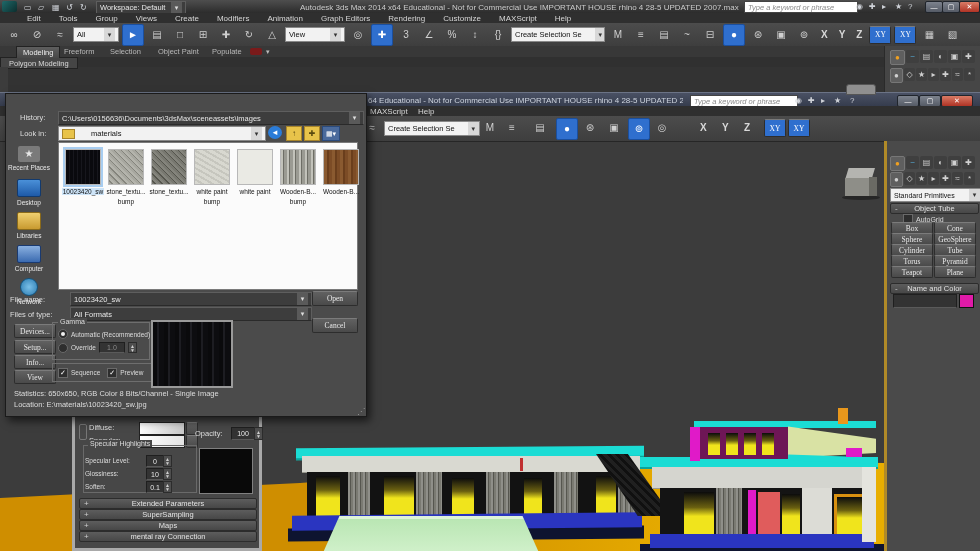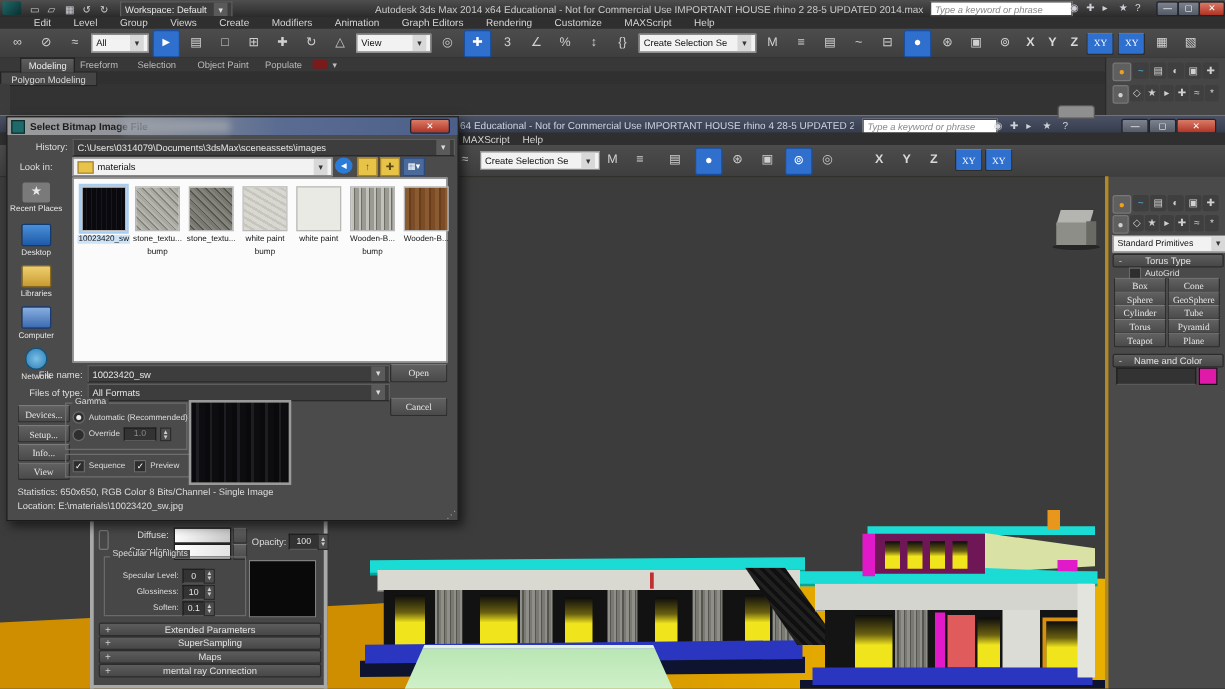--- a/index.html
+++ b/index.html
@@ -8,30 +8,30 @@
          -webkit-font-smoothing:antialiased;color:#ddd;}
   .abs{position:absolute;}
   
   .icon{display:flex;align-items:center;justify-content:center;color:#cfcfcf;
         font-size:10px;line-height:1;}
   .tcell{width:20px;height:20px;border-radius:2px;}
   .tcell.on{background:var(--accent_blue);border:1px solid #1b4f9e;color:#fff;}
   .combo{background:#3d3d3d;border:1px solid #5e5e5e;border-bottom-color:#2a2a2a;
          color:#e6e6e6;font-size:7.5px;display:flex;align-items:center;
          padding:0 3px;white-space:nowrap;overflow:hidden;}
-  .combo.light{background:#f2f2f2;color:#111;border:1px solid #888;}
+  .combo.light{background:#f2f2f2;color:#111;border:1px solid #888;gap:13px;}
   .combo .arr{margin-left:auto;width:11px;height:100%;display:flex;align-items:center;
          justify-content:center;background:#5a5a5a;color:#ddd;flex:0 0 11px;}
   .combo.light .arr{background:#d8d8d8;color:#333;}
   .arr::after{content:"▾";font-size:7px;}
   .btn{background:linear-gradient(#616161,#4a4a4a);border:1px solid #2d2d2d;
        border-top-color:#7b7b7b;border-radius:2px;color:#e8e8e8;font-size:7.5px;
        display:flex;align-items:center;justify-content:center;white-space:nowrap;font-family:Liberation Serif, serif;}
   .lbl{font-size:7.5px;color:#ddd;white-space:nowrap;}
-  .lblr{font-size:7.5px;color:#ddd;text-align:right;white-space:nowrap;}
+  .lblr{font-size:7.5px;color:#ddd;text-align:left;white-space:nowrap;}
   .valbox{background:#333;border:1px solid #1f1f1f;border-bottom-color:#5a5a5a;
           color:#e8e8e8;font-size:7px;display:flex;align-items:center;
           justify-content:center;}
   .spin{width:7px;display:flex;flex-direction:column;align-items:center;
         justify-content:center;color:#cfcfcf;font-size:5px;line-height:4px;background:#4e4e4e;border:1px solid #2c2c2c;}
   .spin::before{content:"▲";} .spin::after{content:"▼";}
   .chk{width:8px;height:8px;background:#2e2e2e;border:1px solid #6a6a6a;
        display:flex;align-items:center;justify-content:center;color:#fff;font-size:7px;}
   .chk.on::after{content:"✓";}
   .radio{width:8px;height:8px;border-radius:50%;background:#2e2e2e;border:1px solid #6a6a6a;
@@ -244,21 +244,21 @@
       <div class="cmdtab" style="width:11px;">✚</div>
       <div class="cmdtab" style="width:11px;">≈</div>
       <div class="cmdtab" style="width:11px;">*</div>
     </div>
     <div class="abs combo light" style="left:3px;top:47px;width:86px;height:12px;font-size:7px;">
       <span>Standard Primitives</span>
         <span class="arr"></span>
     </div>
     <div class="roll" style="left:3px;top:62px;width:87px;height:9px;">
       <span class="pm">-</span>
-      <span>Torus Type</span>
+      <span>Object Tube</span>
     </div>
     <div class="abs" style="left:16px;top:73px;display:flex;gap:3px;align-items:center;">
       <div class="chk"></div>
       <span class="lbl" style="font-size:7px;">AutoGrid</span>
     </div>
     <div class="abs btn otbtn" style="left:4px;top:81px;">Box</div>
     <div class="abs btn otbtn" style="left:47px;top:81px;">Cone</div>
     <div class="abs btn otbtn" style="left:4px;top:92px;">Sphere</div>
     <div class="abs btn otbtn" style="left:47px;top:92px;">GeoSphere</div>
     <div class="abs btn otbtn" style="left:4px;top:103px;">Cylinder</div>
@@ -280,34 +280,34 @@
       <div class="abs" style="left:2px;top:1px;width:15px;height:11px;background:linear-gradient(135deg,#1e6a6a,#0c2e2e);border-radius:2px;"></div>
       <span class="abs mglyph" style="left:24px;top:3px;">▭</span>
       <span class="abs mglyph" style="left:38px;top:3px;">▱</span>
       <span class="abs mglyph" style="left:52px;top:3px;">▦</span>
       <span class="abs mglyph" style="left:66px;top:3px;">↺</span>
       <span class="abs mglyph" style="left:80px;top:3px;">↻</span>
       <div class="abs combo" style="left:96px;top:1px;width:82px;height:11px;">
         <span>Workspace: Default</span>
           <span class="arr"></span>
       </div>
-      <div class="abs" style="left:300px;top:3px;width:440px;font-size:8px;color:#cccccc;white-space:nowrap;overflow:hidden;">Autodesk 3ds Max 2014 x64   Educational - Not for Commercial Use    IMPORTANT HOUSE rhino 2 28-5 UPDATED 2014.max</div>
+      <div class="abs" style="left:300px;top:3px;width:440px;font-size:8px;color:#cccccc;white-space:nowrap;overflow:hidden;">Autodesk 3ds Max 2014 x64   Educational - Not for Commercial Use    IMPORTANT HOUSE rhino 4 28-5 UPDATED 2007.max</div>
       <div class="abs search" style="left:744px;top:1px;width:106px;height:10px;">Type a keyword or phrase</div>
       <span class="abs mglyph" style="left:856px;top:2px;">◉</span>
       <span class="abs mglyph" style="left:869px;top:2px;">✚</span>
       <span class="abs mglyph" style="left:882px;top:2px;">▸</span>
       <span class="abs mglyph" style="left:895px;top:2px;">★</span>
       <span class="abs mglyph" style="left:908px;top:2px;">?</span>
       <div class="abs wctl" style="left:925px;top:1px;width:16px;">—</div>
       <div class="abs wctl" style="left:942px;top:1px;width:16px;">▢</div>
       <div class="abs wctl close" style="left:959px;top:1px;width:19px;">✕</div>
     </div>
     <div class="abs" id="w1-menu">
       <span>Edit</span>
-      <span>Level</span>
+      <span>Tools</span>
       <span>Group</span>
       <span>Views</span>
       <span>Create</span>
       <span>Modifiers</span>
       <span>Animation</span>
       <span>Graph Editors</span>
       <span>Rendering</span>
       <span>Customize</span>
       <span>MAXScript</span>
       <span>Help</span>
@@ -391,34 +391,28 @@
         <div class="cmdtab" style="width:11px;">✚</div>
         <div class="cmdtab" style="width:11px;">≈</div>
         <div class="cmdtab" style="width:11px;">*</div>
       </div>
     </div>
   </div>
 
   <div class="abs" id="grip"></div>
 
   <div class="abs" id="dlg">
-    <div class="abs" id="dlg-title">
-      <div style="width:9px;height:9px;background:#1e6a6a;border:1px solid #0c2e2e;margin-left:3px;"></div>
-      <span class="t">Select Bitmap Image File</span>
-      <div class="abs" id="dlgblur"></div>
-      <div class="wctl close" id="dlg-close">✕</div>
-    </div>
 
     <span class="abs lblr" style="left:14px;top:19px;width:34px;">History:</span>
     <div class="abs combo" style="left:52px;top:17px;width:298px;height:12px;">
-      <span>C:\Users\0314079\Documents\3dsMax\sceneassets\images</span>
+      <span>C:\Users\0156636\Documents\3dsMax\sceneassets\images</span>
         <span class="arr"></span>
     </div>
 
-    <span class="abs lblr" style="left:2px;top:35px;width:34px;">Look in:</span>
+    <span class="abs lblr" style="left:14px;top:35px;width:34px;">Look in:</span>
     <div class="abs combo light" style="left:52px;top:32px;width:200px;height:13px;">
       <div style="width:11px;height:8px;background:#e8c34a;border:1px solid #a8852a;margin-right:3px;"></div>
       <span>materials</span>
         <span class="arr"></span>
     </div>
     <div class="abs icon" style="left:262px;top:32px;width:14px;height:13px;color:#fff;background:#2b7cd8;border-radius:50%;font-size:9px;">◂</div>
     <div class="abs icon" style="left:280px;top:32px;width:14px;height:13px;color:#5a4a10;background:#e8c34a;border:1px solid #a8852a;font-size:8px;">↑</div>
     <div class="abs icon" style="left:298px;top:32px;width:14px;height:13px;color:#5a4a10;background:#e8c34a;border:1px solid #a8852a;font-size:8px;">✚</div>
     <div class="abs icon" style="left:316px;top:32px;width:16px;height:13px;color:#fff;background:#4a6a9c;border:1px solid #2a4a7c;font-size:7px;">▦▾</div>
 

